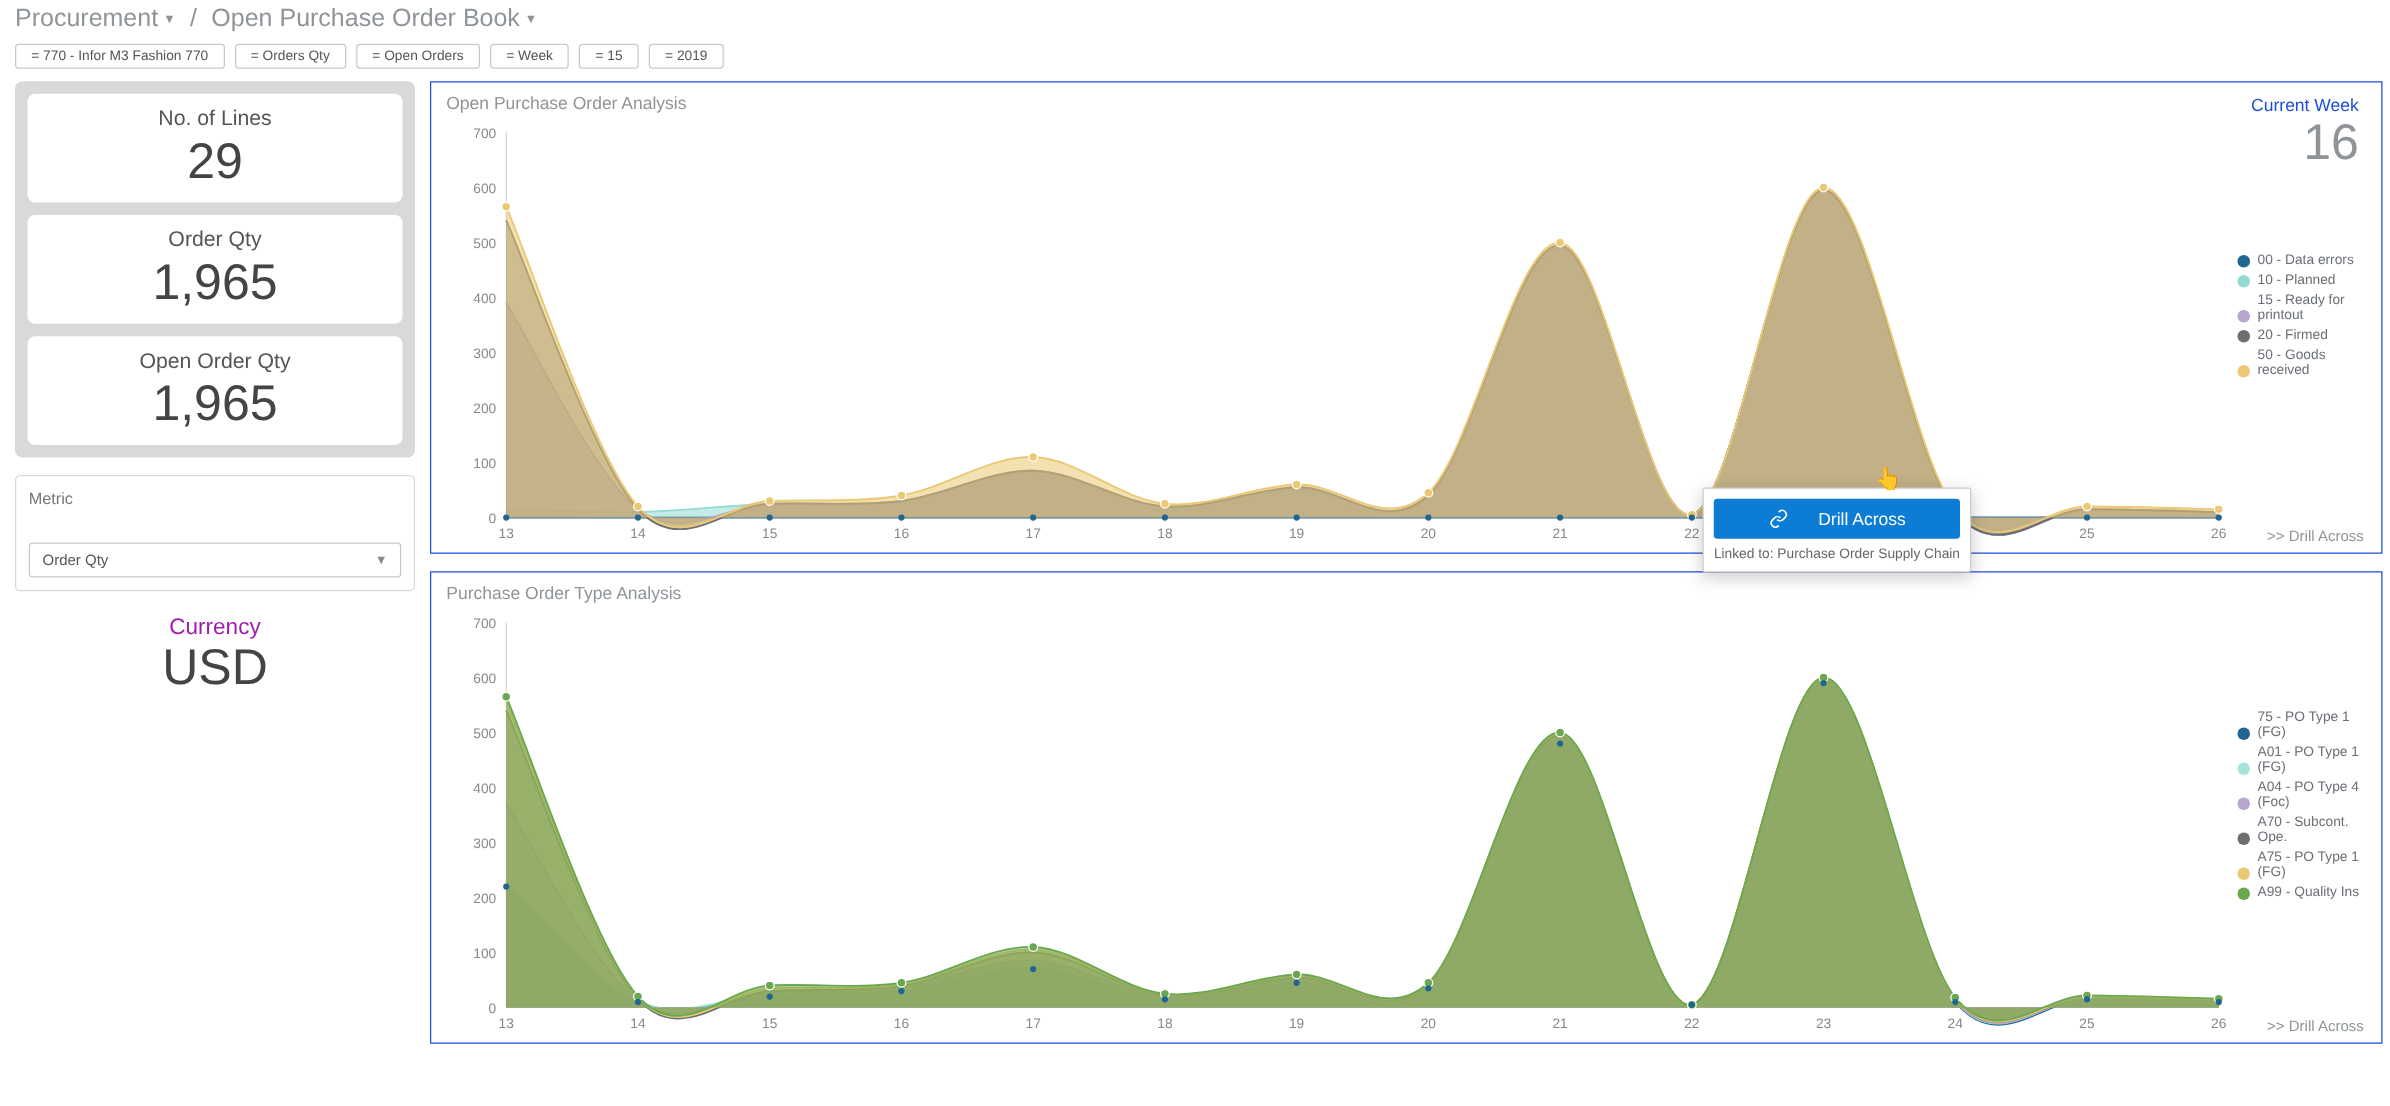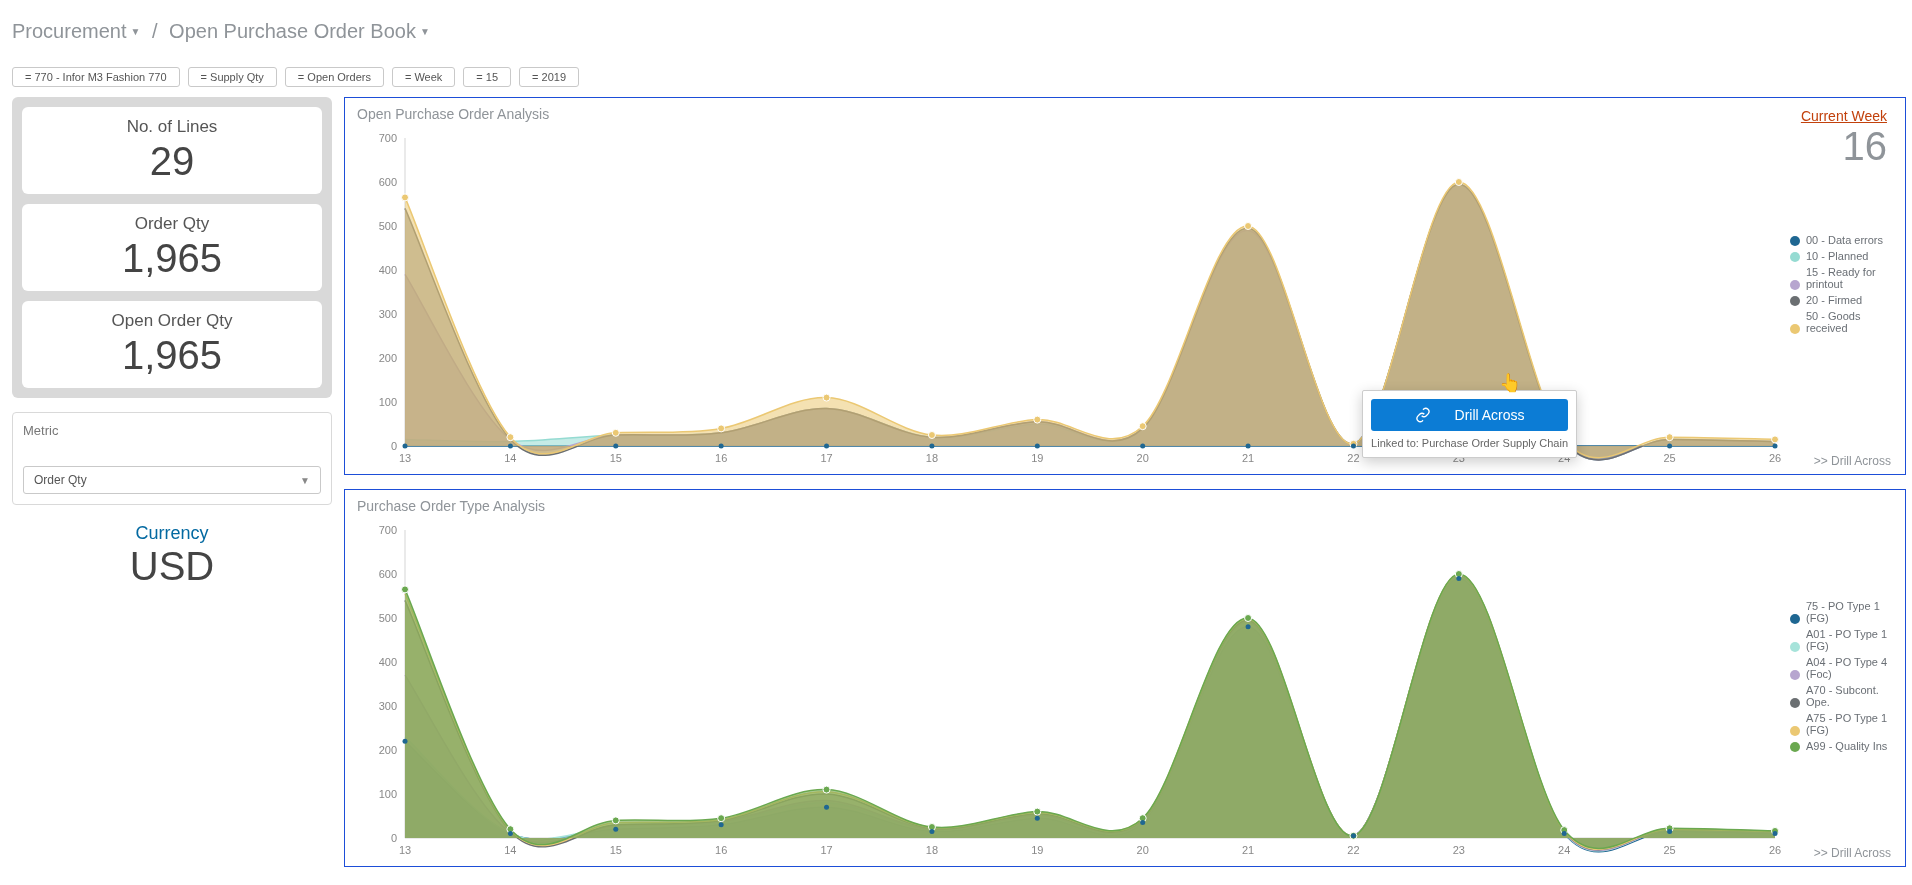--- a/index.html
+++ b/index.html
@@ -1,39 +1,39 @@
 <!DOCTYPE html>
 <html><head>
 <meta charset="utf-8">
 <style>
 * { box-sizing: border-box; margin: 0; padding: 0; }
 body { font-family: Arial, sans-serif; background: #fff; color: #333; font-size: 13px; overflow: hidden; width: 1912px; height: 885px; position: relative; }
-.breadcrumb { padding: 20px 12px; font-size: 20px; color: #8f9499; }
+.breadcrumb { padding: 4px 12px; font-size: 20px; color: #8f9499; }
 .breadcrumb .item { display: inline-flex; align-items: center; }
 .breadcrumb .sep { margin: 0 6px; color: #8f9499; }
 .caret { font-size: 10px; margin-left: 4px; color: #8f9499; }
 .filters { display: flex; gap: 8px; padding: 4px 12px 10px; }
 .filter-chip { border: 1px solid #c9c9c9; padding: 3px 12px; border-radius: 3px; font-size: 11px; color: #555; background: #fff; cursor: pointer; }
 .main { display: flex; gap: 12px; padding: 0 12px; }
 .sidebar { width: 320px; flex-shrink: 0; }
 .kpi-box-outer { background: #d9d9d9; border-radius: 6px; padding: 10px; display: flex; flex-direction: column; gap: 10px; }
 .kpi-card { background: #fff; border-radius: 6px; text-align: center; padding: 10px 0; }
 .kpi-card .label { font-size: 17px; color: #555; margin-bottom: 2px; }
 .kpi-card .value { font-size: 40px; color: #444; font-weight: 400; }
 .metric-panel { border: 1px solid #d9d9d9; border-radius: 4px; padding: 10px; margin-top: 14px; }
 .metric-panel .hdr { font-size: 13px; color: #777; margin-bottom: 28px; }
 .dropdown { border: 1px solid #c9c9c9; border-radius: 3px; padding: 6px 10px; font-size: 12px; color: #555; display: flex; justify-content: space-between; align-items: center; cursor: pointer; }
 .currency { text-align: center; margin-top: 18px; }
-.currency .label { font-size: 18px; color: #0369a1; }
+.currency .label { font-size: 18px; color: #a21caf; }
 .currency .value { font-size: 40px; color: #444; }
 .charts { flex: 1; display: flex; flex-direction: column; gap: 14px; }
 .chart-container { border: 1px solid #1d4ed8; position: relative; }
 .chart-title { position: absolute; top: 8px; left: 12px; font-size: 14px; color: #8f9499; }
 .current-week { position: absolute; top: 10px; right: 18px; text-align: right; }
-.current-week .lbl { font-size: 14px; color: #c2410c; text-decoration: underline; }
+.current-week .lbl { font-size: 14px; color: #1d4ed8; }
 .current-week .val { font-size: 40px; color: #8f9499; }
 .legend { position: absolute; right: 10px; top: 50%; transform: translateY(-50%); font-size: 11px; color: #6a6f75; }
 .legend-item { display: flex; align-items: flex-end; gap: 6px; margin-bottom: 4px; max-width: 105px; }
 .legend-swatch { width: 10px; height: 10px; border-radius: 50%; flex-shrink: 0; }
 .drill-across-link { position: absolute; bottom: 6px; right: 14px; font-size: 12px; color: #8f9499; cursor: pointer; }
 .drill-popup { position: absolute; right: 335px; top: 390px; background: #fff; border: 1px solid #ccc; box-shadow: 0 4px 14px rgba(0,0,0,0.2); padding: 8px; z-index: 100; border-radius:2px;}
 .drill-popup .btn { background: #0c7cd5; color: #fff; padding: 8px 43px; border-radius: 3px; display: flex; align-items: flex-end; gap: 24px; justify-content: center; cursor: pointer; font-size: 14px; }
 .drill-popup .linked { font-size: 11px; color: #666; margin-top: 6px; }
 .cursor-hand { position: absolute; right: 390px; top: 372px; font-size: 18px; z-index: 101; pointer-events:none;}
 svg { display: block; }
@@ -48,21 +48,21 @@
     </span>
   <span class="sep">/</span>
   <span class="item">
       <span>Open Purchase Order Book</span>
       <span class="caret">▼</span>
     </span>
 </div>
 
 <div class="filters" id="filters">
     <div class="filter-chip">= 770 - Infor M3 Fashion 770</div>
-    <div class="filter-chip">= Supply Qty</div>
+    <div class="filter-chip">= Orders Qty</div>
     <div class="filter-chip">= Open Orders</div>
     <div class="filter-chip">= Week</div>
     <div class="filter-chip">= 15</div>
     <div class="filter-chip">= 2019</div>
   </div>
 
 <div class="main">
   <div class="sidebar">
     <div class="kpi-box-outer" id="kpis">
         <div class="kpi-card">

